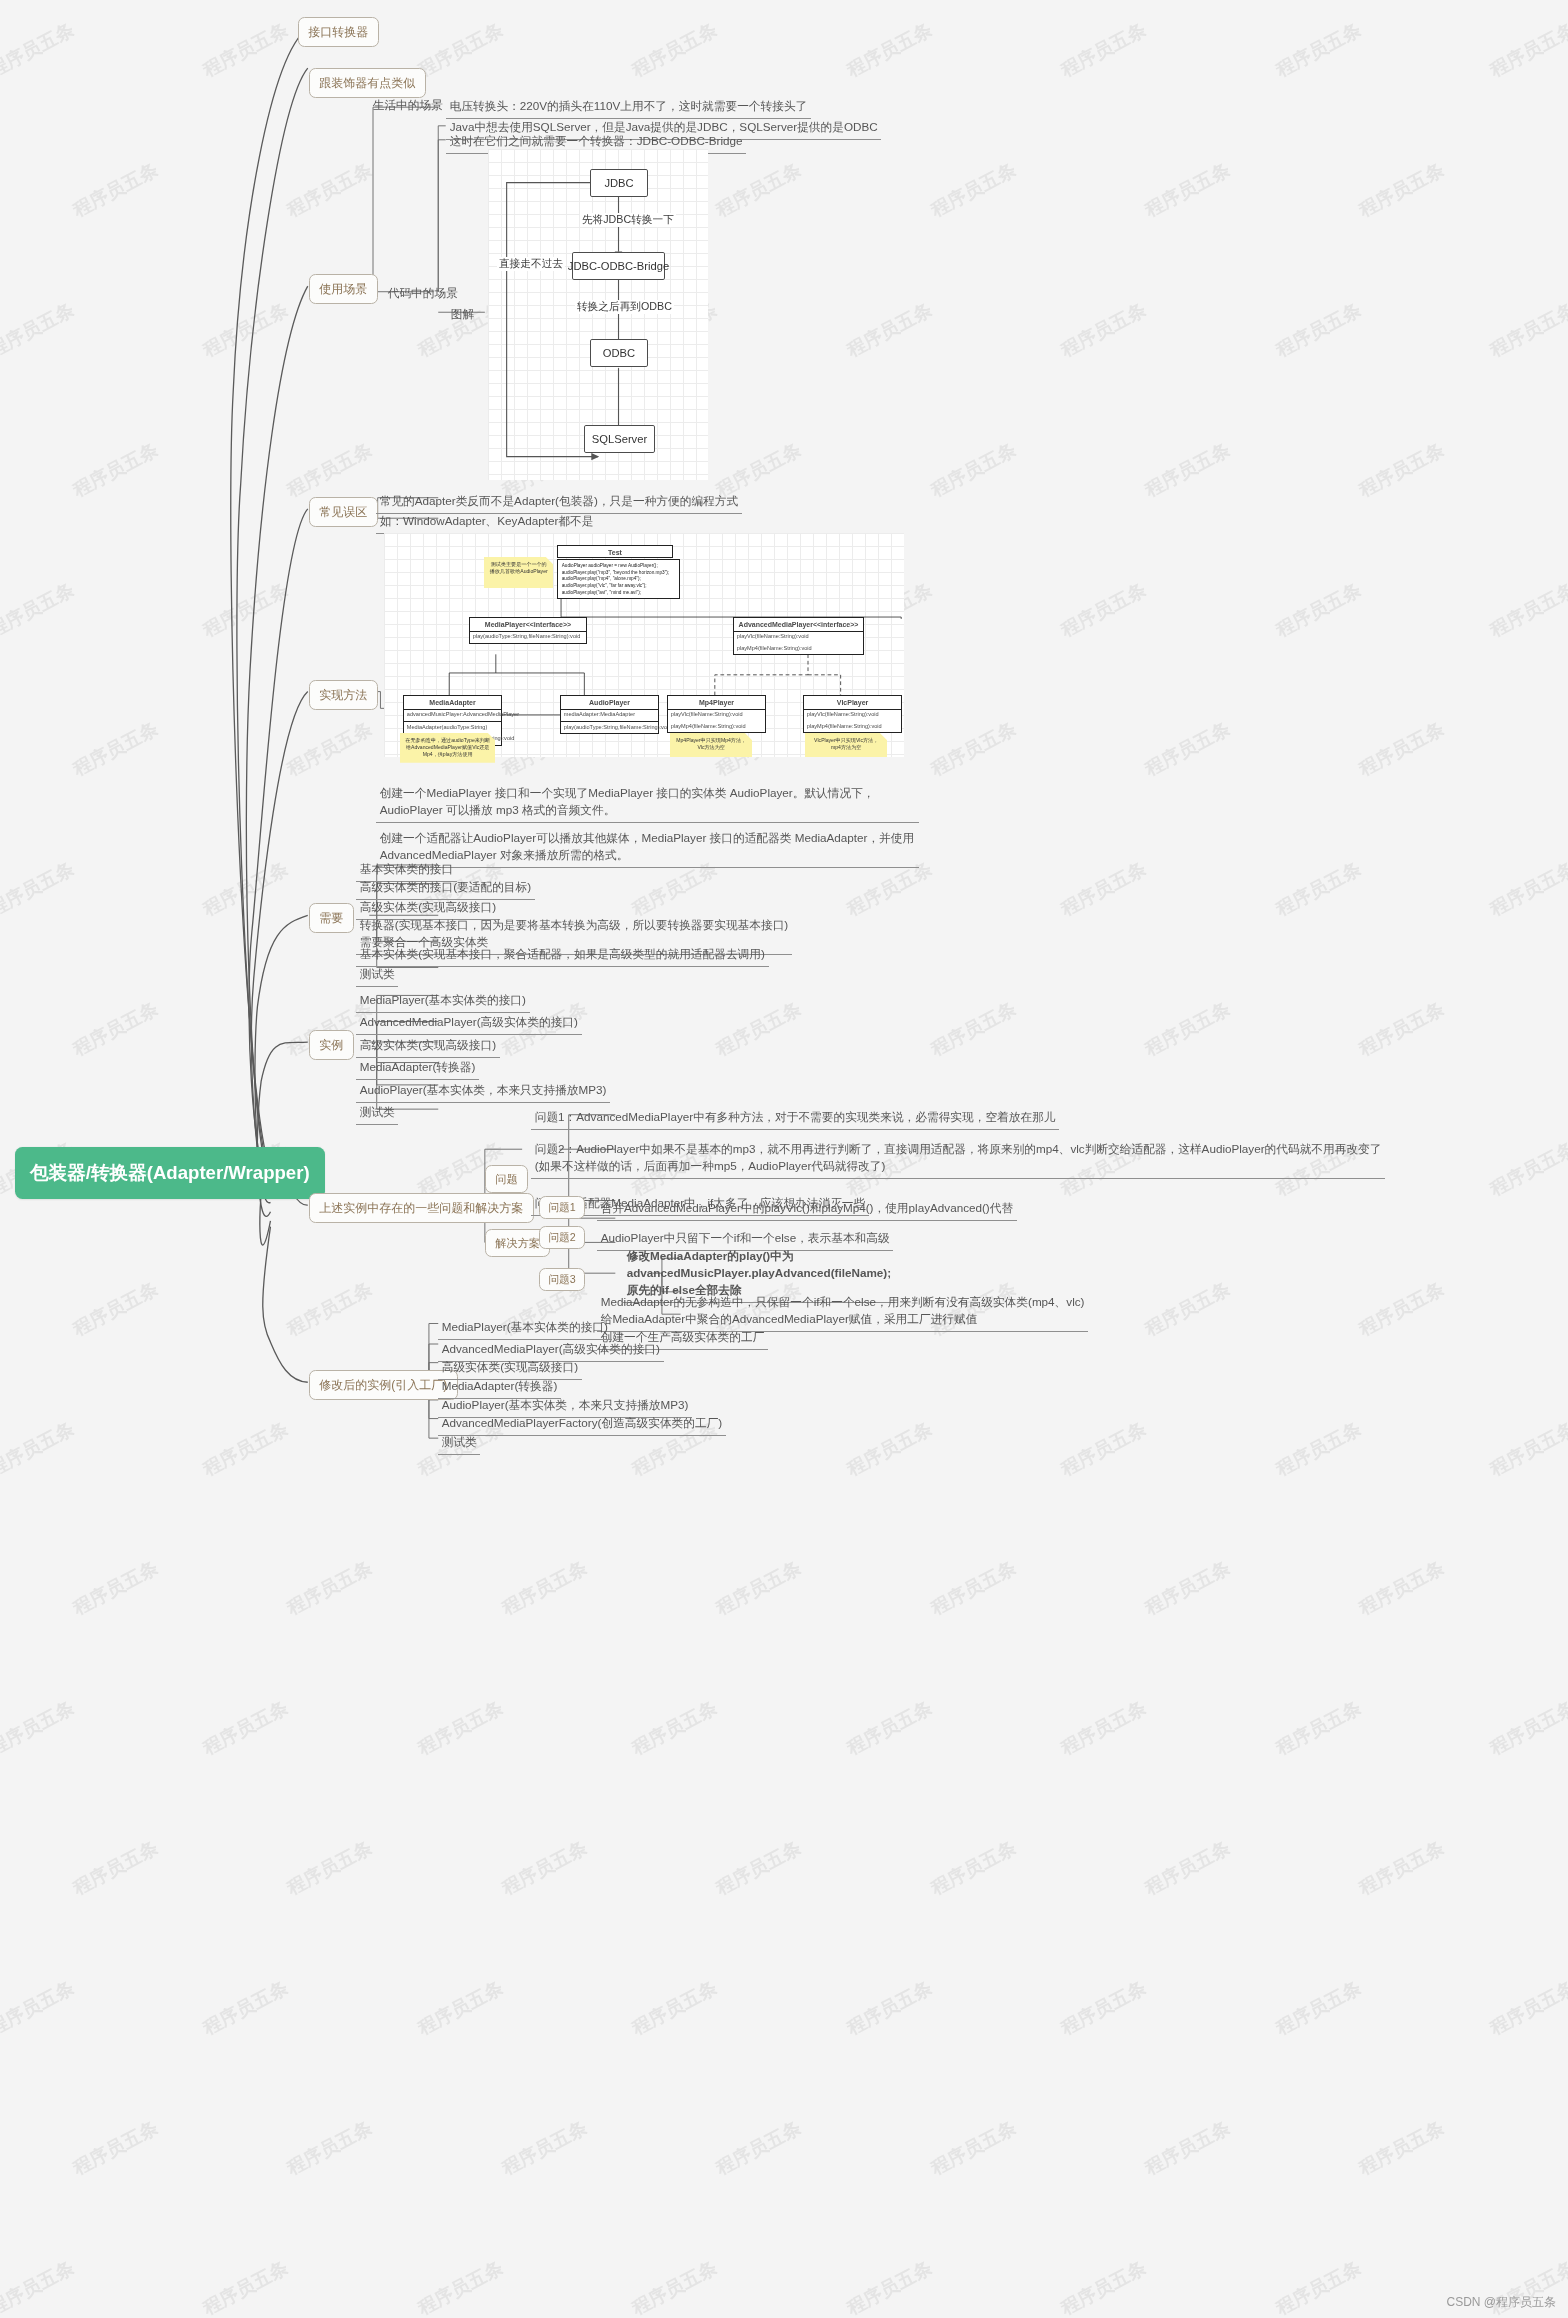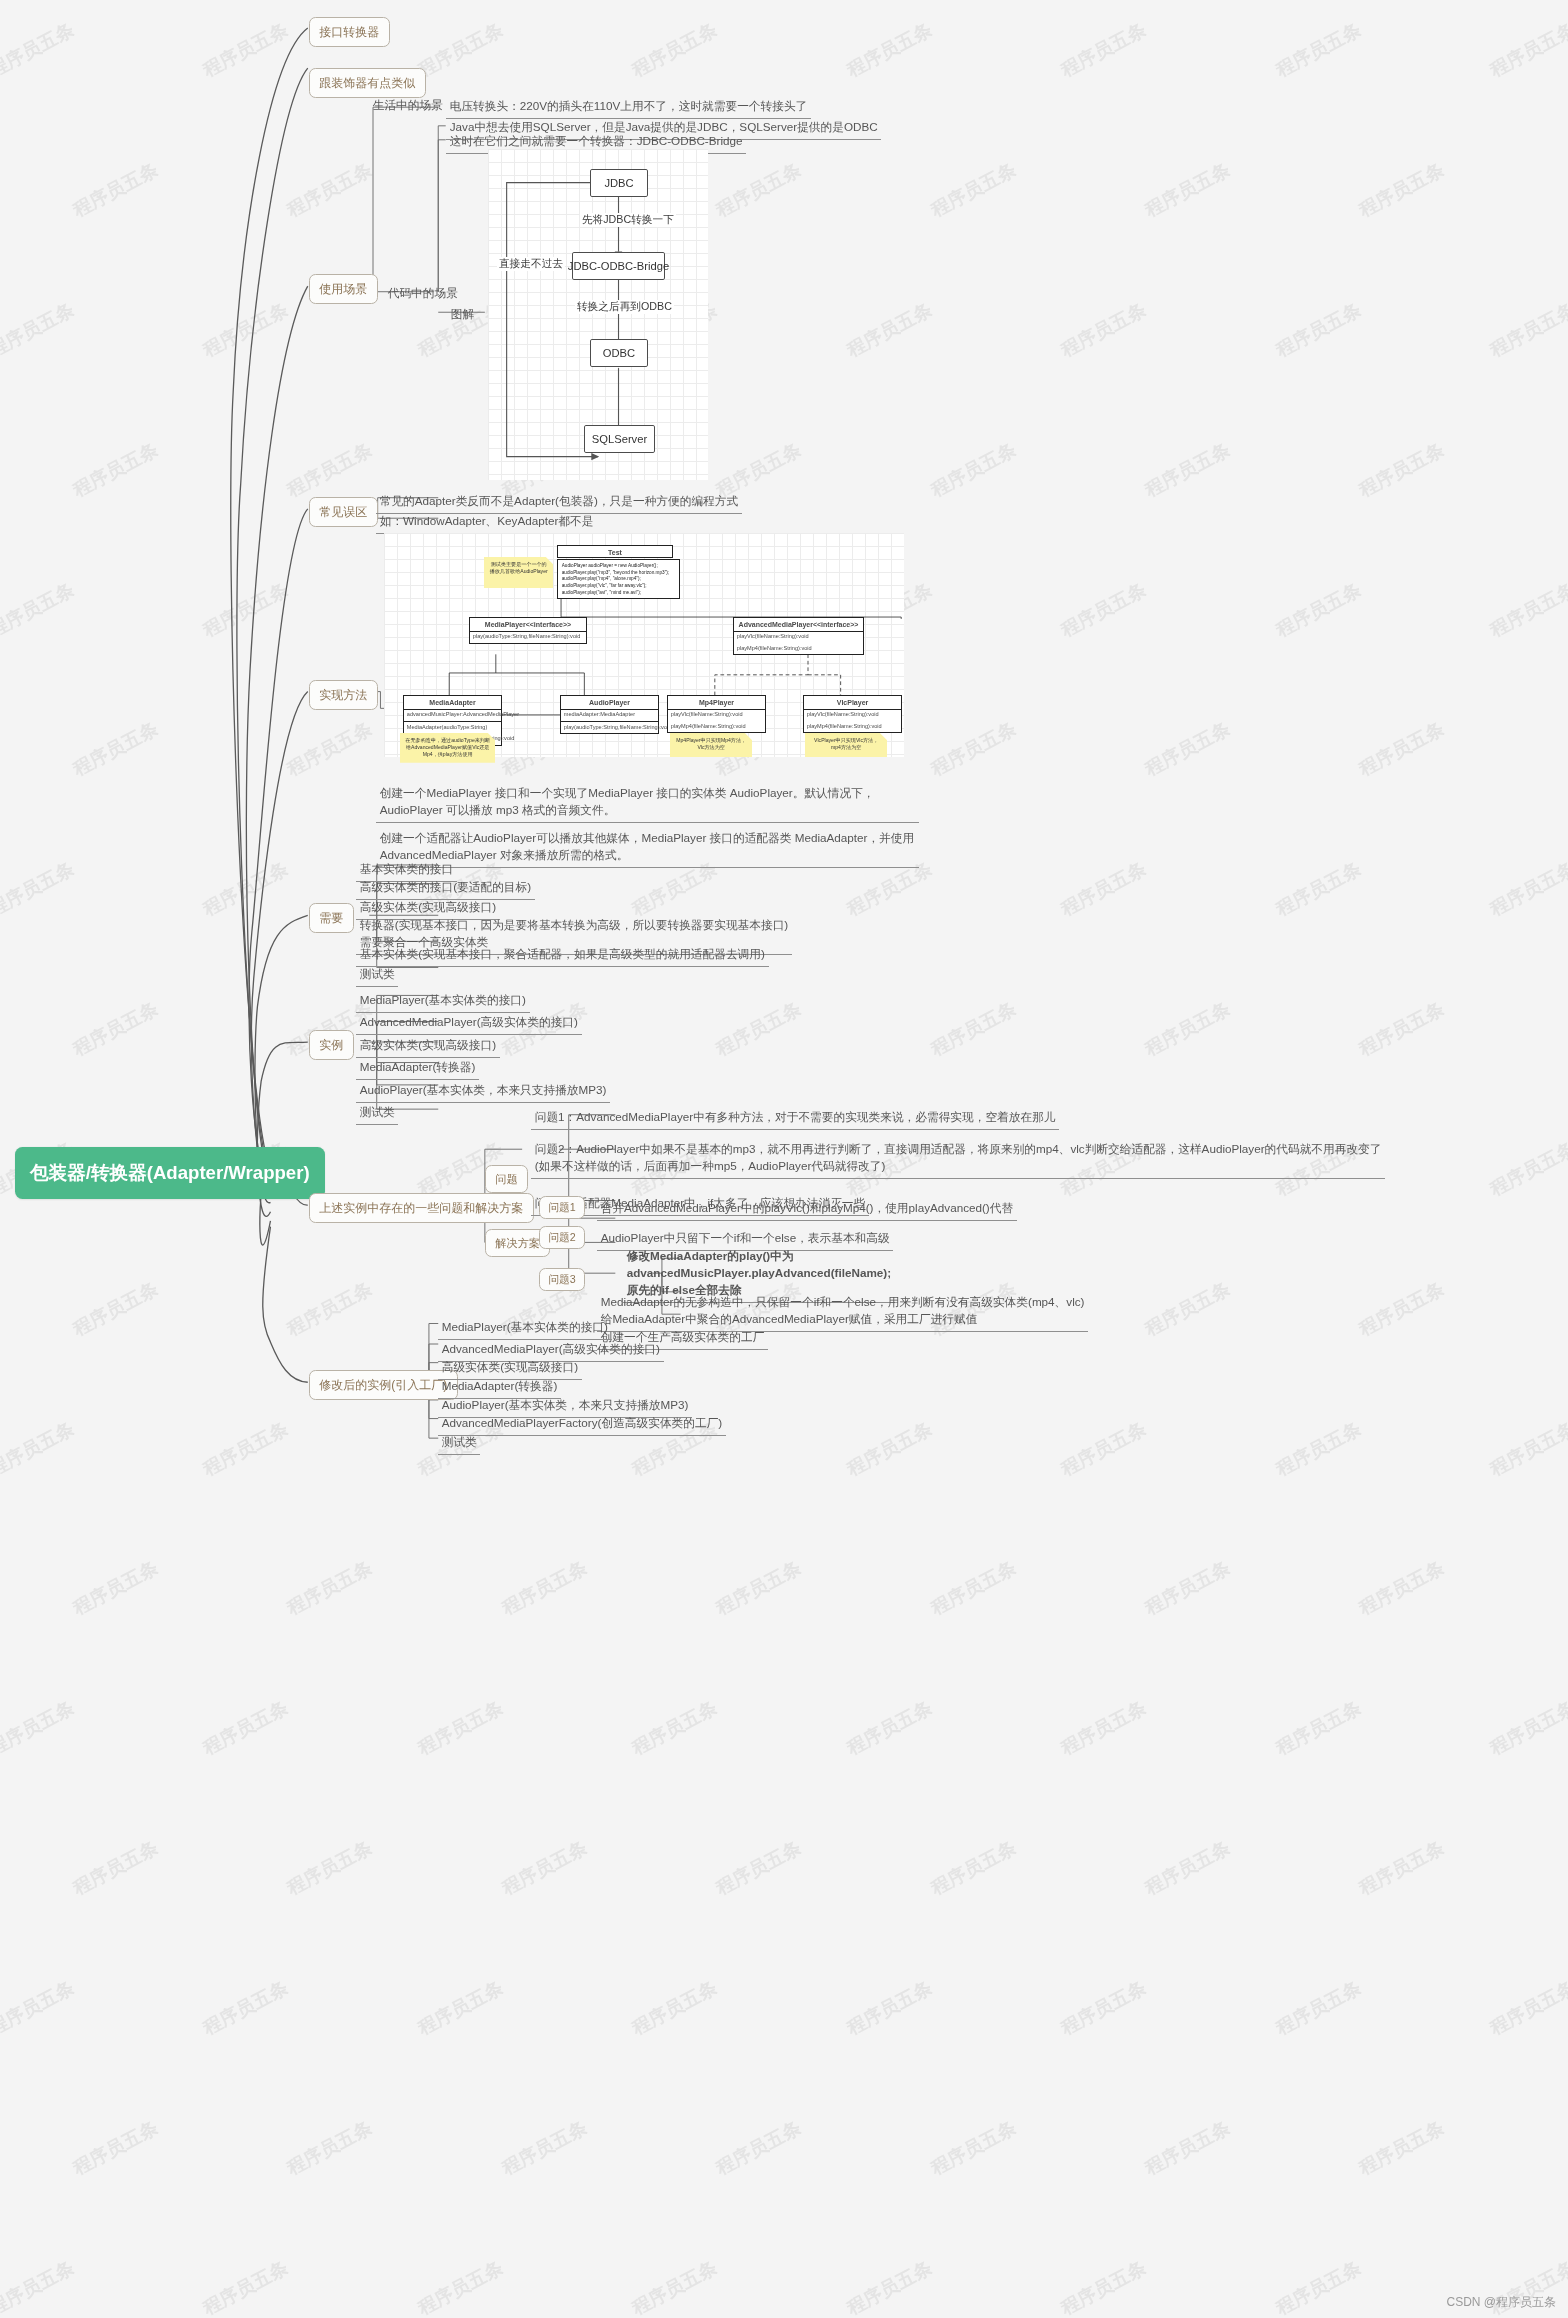--- a/index.html
+++ b/index.html
@@ -251,21 +251,21 @@
       <path d="M460,1483 L460,1462 L470,1462"></path>
       <path d="M460,1483 L470,1483"></path>
       <path d="M460,1483 L460,1502 L470,1502"></path>
       <path d="M460,1483 L460,1522 L470,1522"></path>
       <path d="M460,1483 L460,1543 L470,1543"></path>
     </g>
   </svg>
 
   <div class="root">包装器/转换器(Adapter/Wrapper)</div>
 
-  <div class="boxnode" style="left:309px;top:17px;">接口转换器</div>
+  <div class="boxnode" style="left:298px;top:17px;">接口转换器</div>
   <div class="boxnode" style="left:309px;top:68px;">跟装饰器有点类似</div>
   <div class="boxnode" style="left:309px;top:274px;">使用场景</div>
   <div class="boxnode" style="left:309px;top:497px;">常见误区</div>
   <div class="boxnode" style="left:309px;top:680px;">实现方法</div>
   <div class="boxnode" style="left:309px;top:903px;">需要</div>
   <div class="boxnode" style="left:309px;top:1030px;font-family:Liberation Mono, monospace;">实例</div>
   <div class="boxnode" style="left:309px;top:1193px;">上述实例中存在的一些问题和解决方案</div>
   <div class="boxnode" style="left:309px;top:1370px;">修改后的实例(引入工厂)</div>
 
   <div class="plain" style="left:369px;top:96px;">生活中的场景</div>

